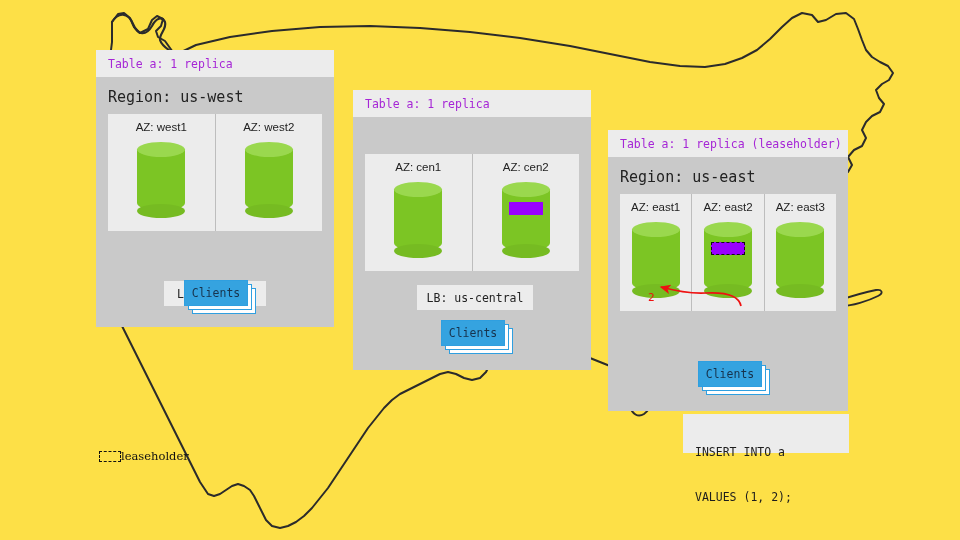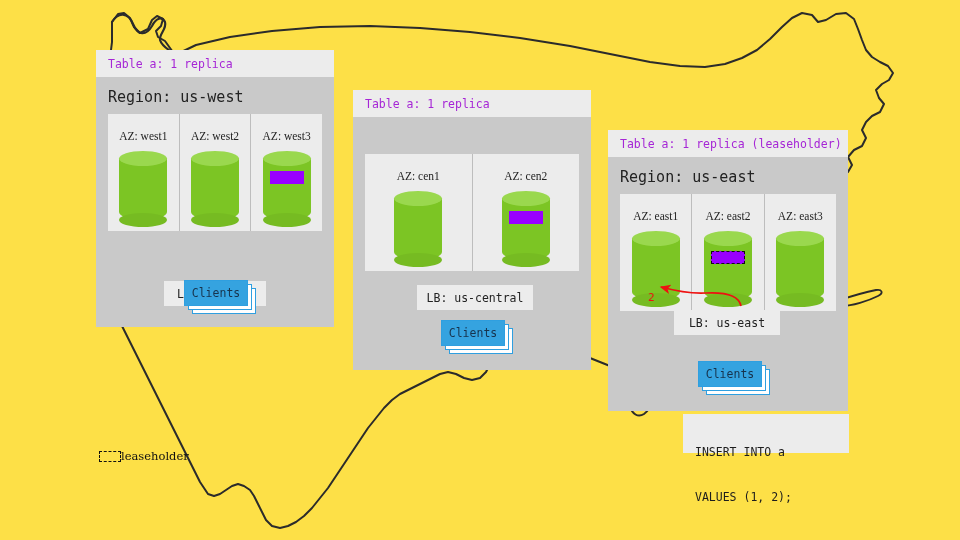--- a/index.html
+++ b/index.html
@@ -64,24 +64,24 @@
     position: relative;
     flex: 1 1 0;
     box-sizing: border-box;
     border-right: 1px solid #bdbdbd;
     display: flex;
     flex-direction: column;
     align-items: center;
   }
   .az-cell:last-child { border-right: none; }
   .az-label {
-    margin-top: 16px;
+    margin-top: 7px;
     font-size: 11.5px;
     color: #222222;
-    font-family: Liberation Serif, serif;
+    font-family: Liberation Sans, sans-serif;
     white-space: nowrap;
   }
 
   
   .cyl {
     position: relative;
     margin-top: 9px;
     width: 48px;
     height: 76px;
   }
@@ -285,29 +285,20 @@
         </div>
       </div>
       <div class="az-cell">
         <span class="az-label">AZ: west2</span>
         <div class="cyl">
           <div class="cyl-body"></div>
           <div class="cyl-bottom-shade"></div>
           <div class="cyl-top"></div>
         </div>
       </div>
-      <div class="az-cell">
-        <span class="az-label">AZ: west3</span>
-        <div class="cyl">
-          <div class="cyl-body"></div>
-          <div class="cyl-bottom-shade"></div>
-          <div class="cyl-top"></div>
-          <div class="replica"></div>
-        </div>
-      </div>
     </div>
     <div class="lb-box" style="left:68px; top:231px; width:102px; height:25px;">
       <span>LB: us-west</span>
     </div>
     <div class="clients-stack" style="left:88px; top:230px;">
       <div class="clients-ghost g1"></div>
       <div class="clients-ghost g2"></div>
       <div class="clients-main">
         <span>Clients</span>
       </div>
@@ -373,23 +364,20 @@
         </div>
       </div>
       <div class="az-cell">
         <span class="az-label">AZ: east3</span>
         <div class="cyl">
           <div class="cyl-body"></div>
           <div class="cyl-bottom-shade"></div>
           <div class="cyl-top"></div>
         </div>
       </div>
-    </div>
-    <div class="lb-box" style="left:66px; top:180px; width:106px; height:25px;">
-      <span>LB: us-east</span>
     </div>
     <div class="clients-stack" style="left:90px; top:231px;">
       <div class="clients-ghost g1"></div>
       <div class="clients-ghost g2"></div>
       <div class="clients-main">
         <span>Clients</span>
       </div>
     </div>
   </div>
 

